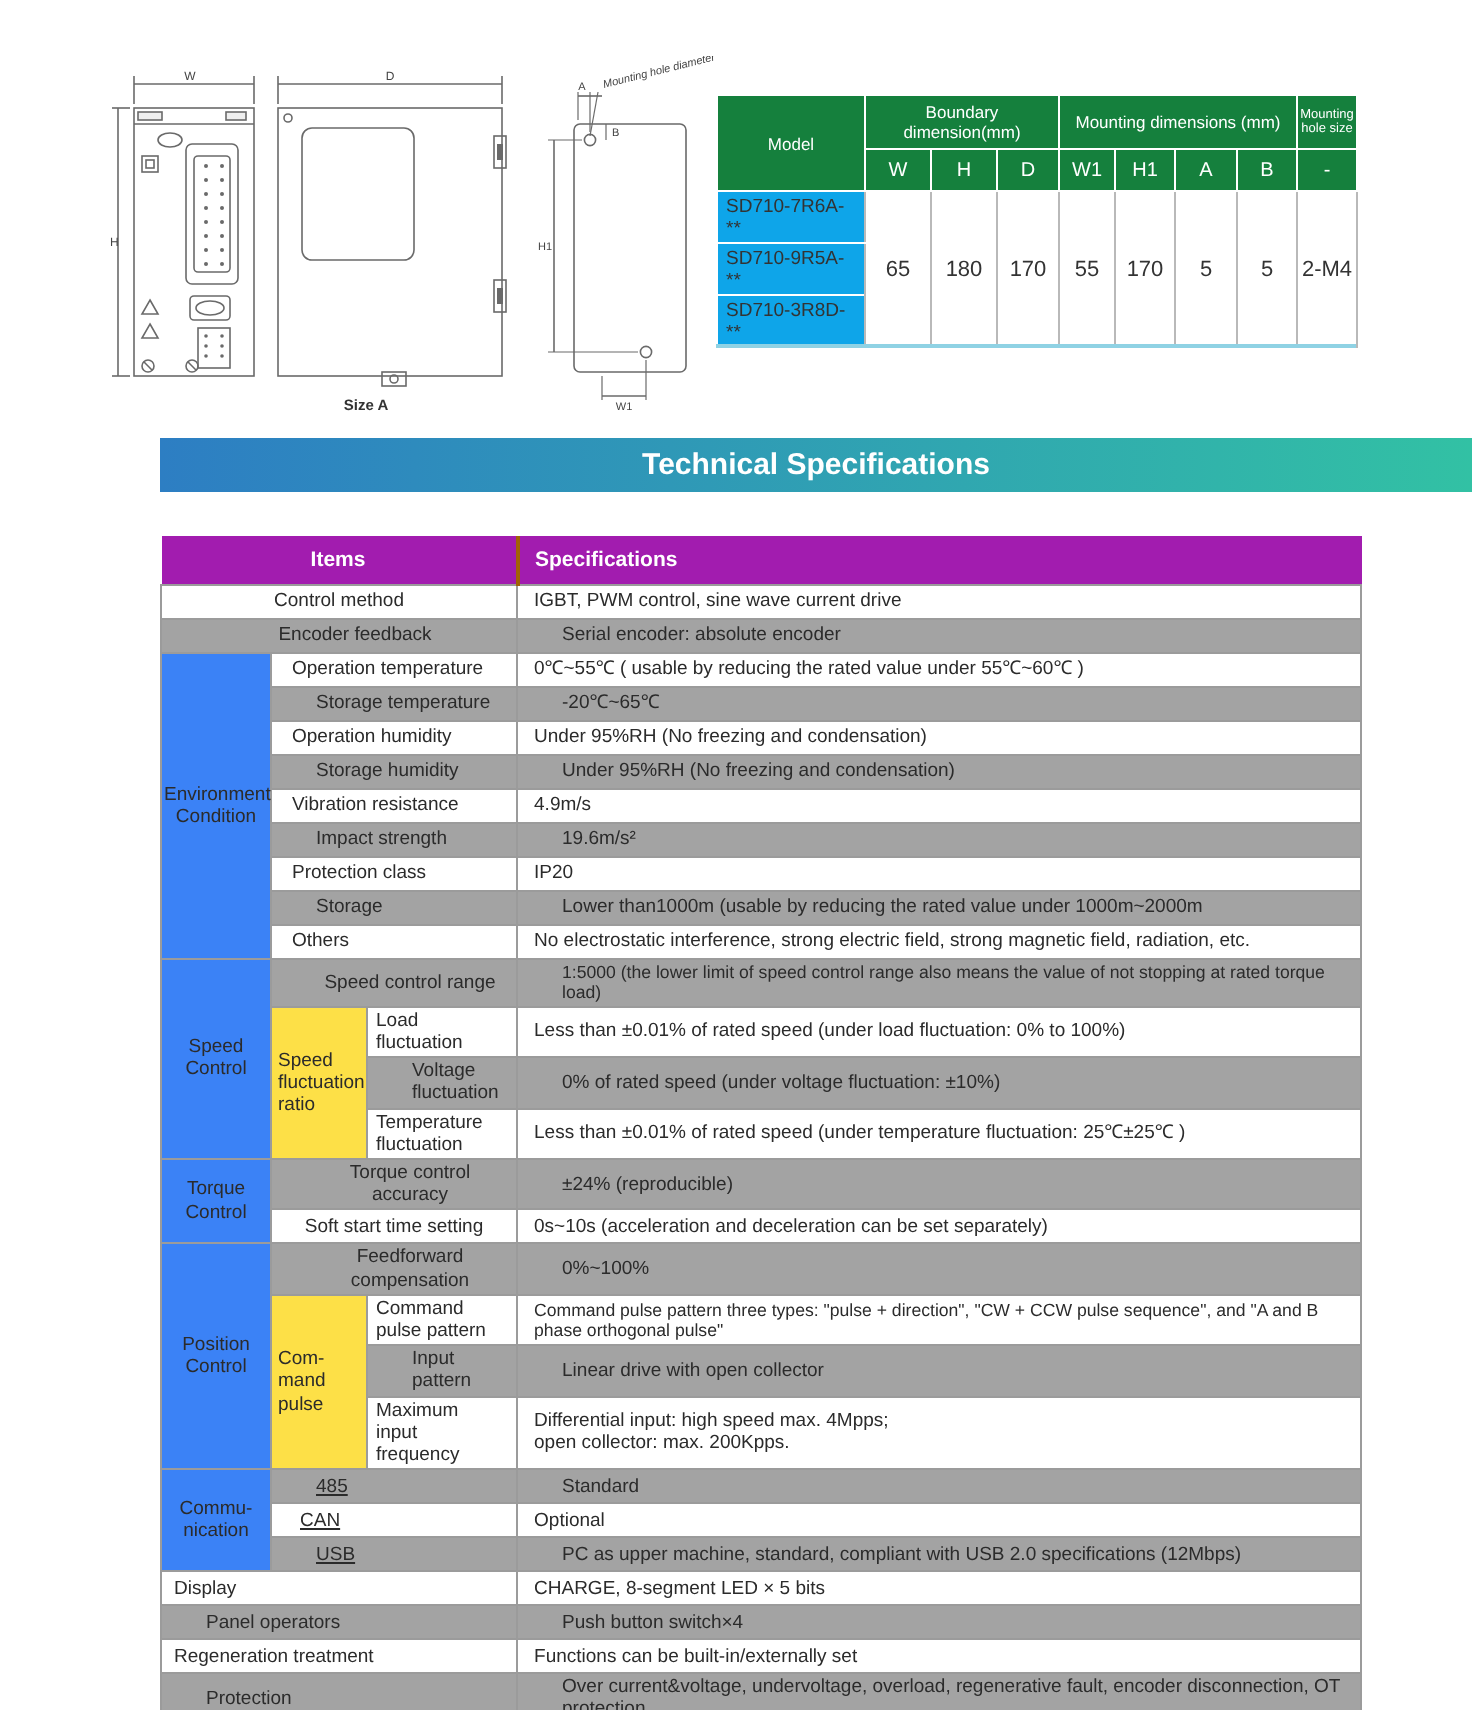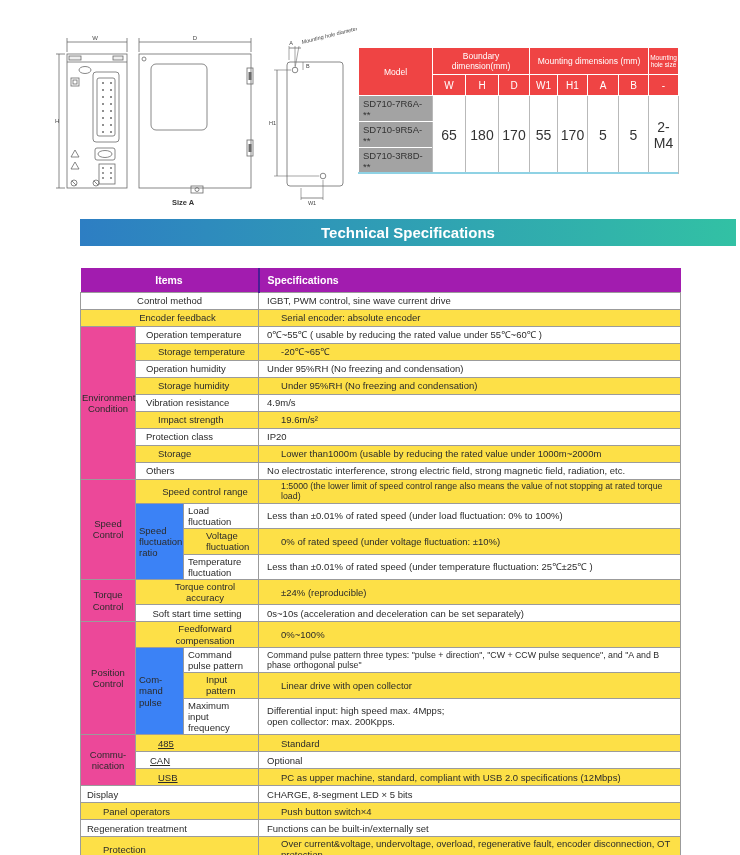--- a/index.html
+++ b/index.html
@@ -5,49 +5,49 @@
   html,body{margin:0;padding:0;background:#fff;}
   .page{position:relative;width:740px;height:855px;background:#fff;
         font-family:"Liberation Sans",sans-serif;color:#2b2b2b;overflow:hidden;}
 
   
   .drawings{position:absolute;left:55px;top:28px;}
 
   
   .dim-table{position:absolute;left:358px;top:47px;border-collapse:collapse;
              font-size:10px;table-layout:fixed;}
-  .dim-table th{background:#ef4444;color:#fff;font-weight:normal;
+  .dim-table th{background:#15803d;color:#fff;font-weight:normal;
                 border:1px solid #fff;text-align:center;padding:0 1px;}
   .dim-table .span-h{font-size:8.5px;height:26px;}
   .dim-table .hole-h{font-size:6.5px;line-height:1.15;}
   .dim-table .sub-h{height:20px;font-size:10px;}
   .dim-table td{text-align:center;}
-  .dim-table .model{background:#a3a3a3;border:1px solid #fff;border-right:1px solid #b9b9b9;
+  .dim-table .model{background:#0ea5e9;border:1px solid #fff;border-right:1px solid #b9b9b9;
                     text-align:left;padding:0 4px;font-size:9.5px;height:25px;color:#333;}
-  .dim-table .val{background:#fff;border:1px solid #b9b9b9;font-size:14px;color:#333;}
+  .dim-table .val{background:#fff;border:1px solid #b9b9b9;font-size:11px;color:#333;}
   .dim-underline{position:absolute;left:358px;top:172px;width:320px;height:2px;background:#8FD2E4;}
 
   
   .banner{position:absolute;left:80px;top:219px;width:656px;height:27px;
           background:linear-gradient(90deg,#2D7EC3,#32C1A4);
           color:#fff;font-size:15px;font-weight:bold;text-align:center;line-height:27px;}
 
   
   .spec-wrap{position:absolute;left:80px;top:268px;width:600px;}
   .spec-table{border-collapse:collapse;width:600px;table-layout:fixed;
               font-size:9.5px;color:#2b2b2b;}
   .spec-table th{background:#a21caf;color:#fff;font-weight:bold;font-size:10.5px;
                  height:22px;border:none;}
   .spec-table th.items-h{text-align:center;}
-  .spec-table th.specs-h{text-align:left;padding-left:8px;border-left:2px solid #4c1d95;}
+  .spec-table th.specs-h{text-align:left;padding-left:8px;border-left:2px solid #a16207;}
   .spec-table td{border:1px solid #9b9b9b;padding:1px 6px;height:17px;
                  box-sizing:border-box;background:#fff;line-height:1.18;}
-  .spec-table tr.alt td{background:#fde047;padding-left:22px;}
-  .spec-table td.group,.spec-table tr.alt td.group{background:#ec4899;text-align:center;padding:1px 1px;}
-  .spec-table td.mid,.spec-table tr.alt td.mid{background:#3b82f6;padding:1px 3px;}
+  .spec-table tr.alt td{background:#a3a3a3;padding-left:22px;}
+  .spec-table td.group,.spec-table tr.alt td.group{background:#3b82f6;text-align:center;padding:1px 1px;}
+  .spec-table td.mid,.spec-table tr.alt td.mid{background:#fde047;padding:1px 3px;}
   .spec-table td.c{text-align:center;}
   .spec-table td.sub{padding-left:10px;}
   .spec-table td.sub2{padding-left:4px;}
   .spec-table td.l2{padding-left:14px;text-decoration:underline;}
   .spec-table td.spec{white-space:pre-line;padding-left:8px;}
   .spec-table td.small{font-size:8.8px;}
 </style>
 </head>
 <body>
 

